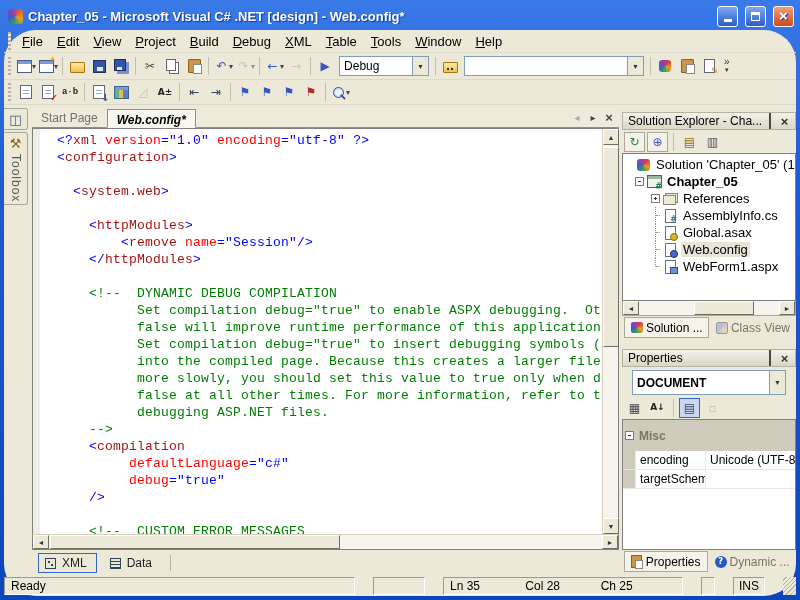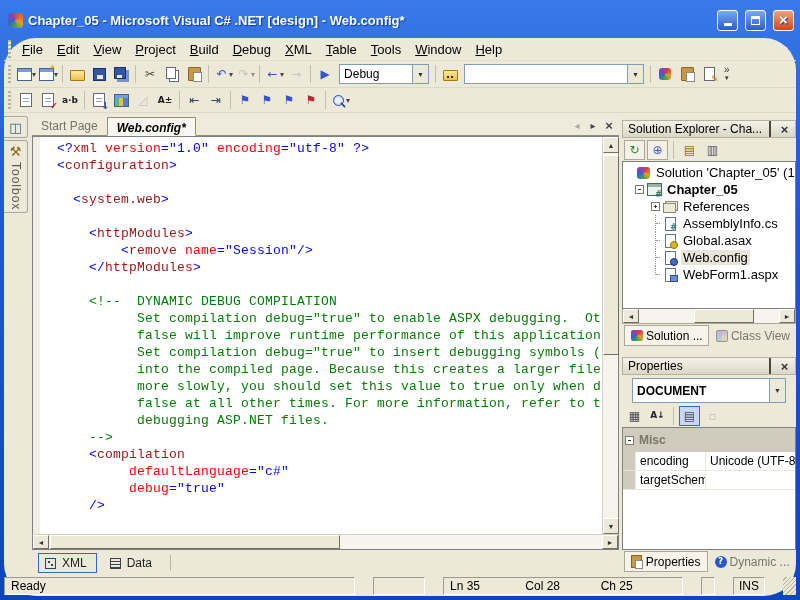--- a/index.html
+++ b/index.html
@@ -1,20 +1,20 @@
 <!DOCTYPE html>
 <html><head>
 <meta charset="utf-8">
 <style>
   * { box-sizing: border-box; margin:0; padding:0; }
   body { width:800px; height:600px; overflow:hidden; font-family:"Liberation Sans",sans-serif; font-size:13px; }
 
   .window { width:800px; height:600px; display:flex; flex-direction:column;
     background:linear-gradient(180deg,#3A79E8 0%,#1E5BD4 30%,#0C46BC 100%); padding:0 4px 4px; }
-  .titlebar { height:38px; display:flex; align-items:center; gap:5px; padding:2px 2px 0 4px;
+  .titlebar { height:30px; display:flex; align-items:center; gap:5px; padding:2px 2px 0 4px;
     color:#fff; font-weight:bold; font-size:13px; text-shadow:1px 1px 1px #0A3AA0; }
   .vs-logo { width:15px; height:15px; border-radius:3px; flex:none;
     background:conic-gradient(from 40deg,#E06030,#E8A020,#40A050,#3860D0,#9040B0,#E06030); }
   .title-text { flex:1; white-space:nowrap; overflow:hidden; }
   .tbtn { width:21px; height:21px; border:1px solid #fff; border-radius:3px; margin-left:2px;
     background:linear-gradient(180deg,#7DA8F0,#2C5CC8); display:flex; align-items:center; justify-content:center; flex:none; }
   .tbtn.close { background:linear-gradient(180deg,#F0A080,#D04818); }
   .g-min { width:8px; height:3px; background:#fff; margin-top:9px; }
   .g-max { width:9px; height:9px; border:1px solid #fff; border-top:3px solid #fff; }
   .g-close::before { content:'×'; color:#fff; font-size:15px; font-weight:bold; line-height:1; }
@@ -190,21 +190,21 @@
   [data-name="properties-tab-icon"]::before { content:''; width:9px; height:11px; background:#C89848; border:1px solid #8A6420; }
   [data-name="properties-tab-icon"]::after { content:''; position:absolute; width:6px; height:7px; background:#fff; border:1px solid #888; right:0; bottom:1px; }
   [data-name="dynamic-help-icon"]::before { content:'?'; width:12px; height:12px; border-radius:50%; background:#2858C8;
     color:#fff; font-size:9px; font-weight:bold; display:flex; align-items:center; justify-content:center; }
 
   .props-panel { display:flex; flex-direction:column; flex:1; min-height:0; margin-top:8px; }
   .props-combo { margin:3px 10px 1px; height:25px; border:1px solid #7F9DB9; background:#fff;
     display:flex; align-items:center; font-weight:bold; font-size:12px; padding-left:4px; }
   .props-combo .combo-btn { margin-left:auto; }
   .props-grid { flex:1; background:#fff; border:1px solid #808080; font-size:12px; overflow:hidden; }
-  .grid-cat { height:24px; display:flex; align-items:center; background:#CFCCBE; color:#7A7668; font-weight:bold; gap:3px; padding-left:2px; }
+  .grid-cat { height:31px; display:flex; align-items:center; background:#CFCCBE; color:#7A7668; font-weight:bold; gap:3px; padding-left:2px; }
   .grid-row { height:19px; display:flex; border-bottom:1px solid #EAE8DC; align-items:center; }
   .g-gutter { width:13px; height:100%; background:#CFCCBE; border-right:1px solid #EAE8DC; flex:none; }
   .g-name { width:70px; flex:none; padding-left:4px; border-right:1px solid #EAE8DC; overflow:hidden; white-space:nowrap; height:100%; display:flex; align-items:center; }
   .g-val { flex:1; padding-left:4px; overflow:hidden; white-space:nowrap; }
 
   .statusbar { height:21px; display:flex; align-items:stretch; gap:18px; padding:2px 0 1px 0; }
   .sb-pane { border:1px solid; border-color:#9D9A8C #FFF #FFF #9D9A8C; background:#ECE9D8;
     font-size:12px; padding:1px 6px; display:flex; align-items:center; white-space:nowrap; overflow:hidden; }
   .sb-ready { flex:1; }
   .sb-mid { width:52px; }
@@ -326,21 +326,21 @@
       </div>
     <div class="toolbar tb-xml" id="toolbar-xml" data-name="xml-editor-toolbar">
         <span class="tb-grip" data-name="toolbar-grip"></span>
         <span class="tb-btn" data-name="format-document-button">
           <span class="ic ic-doclines" data-name="format-document-icon"></span>
         </span>
         <span class="tb-btn" data-name="format-selection-button">
           <span class="ic ic-doccheck" data-name="format-selection-icon"></span>
         </span>
         <span class="tb-btn" data-name="word-wrap-button">
-          <span class="ic small" data-name="word-wrap-icon" style="color: rgb(34, 34, 34);">a·b</span>
+          <span class="ic small" data-name="word-wrap-icon" style="color: rgb(34, 34, 34); font-family: Liberation Mono, monospace;">a·b</span>
         </span>
         <span class="tb-sep" data-name="toolbar-separator"></span>
         <span class="tb-btn" data-name="create-schema-button">
           <span class="ic ic-docdown" data-name="create-schema-icon"></span>
         </span>
         <span class="tb-btn" data-name="validate-xml-button">
           <span class="ic ic-wincolor" data-name="validate-xml-icon"></span>
         </span>
         <span class="tb-btn dis" data-name="run-query-button">
           <span class="ic" data-name="query-icon" style="color: rgb(170, 170, 170);">◿</span>

